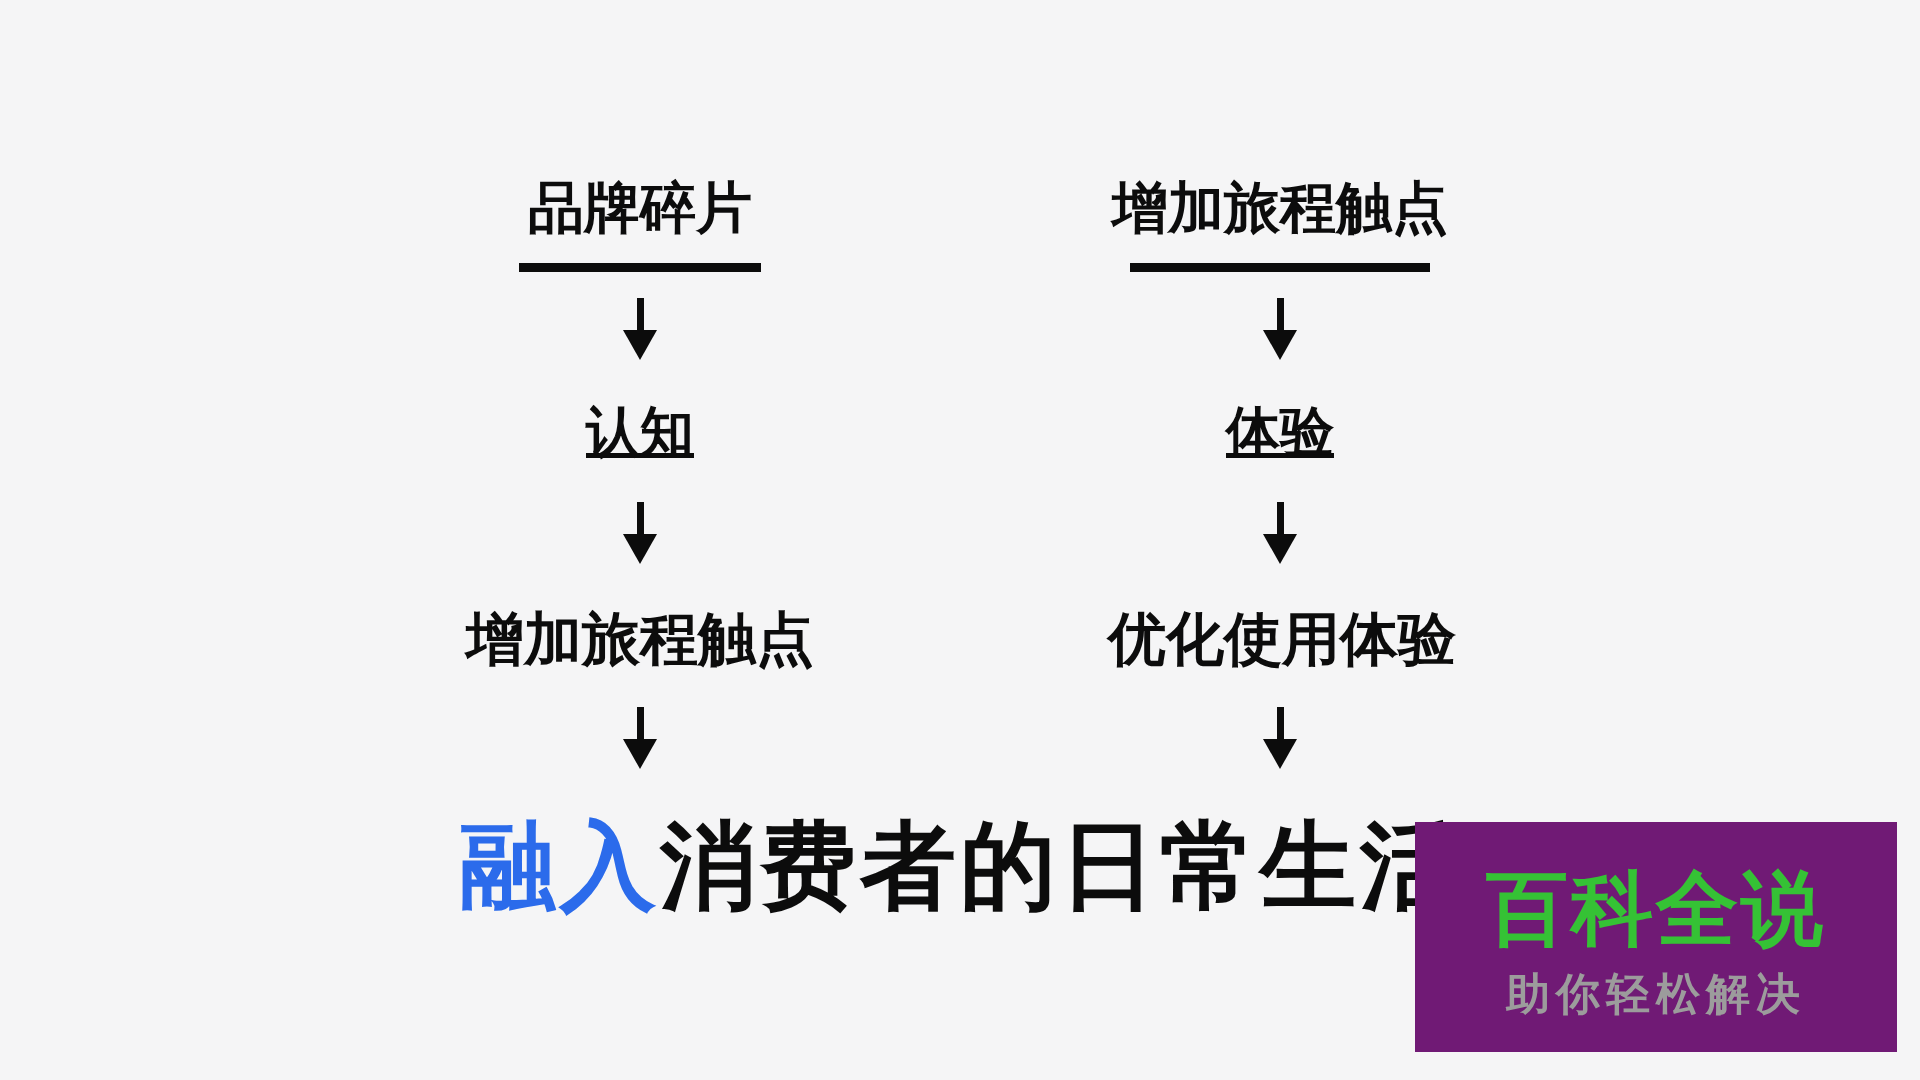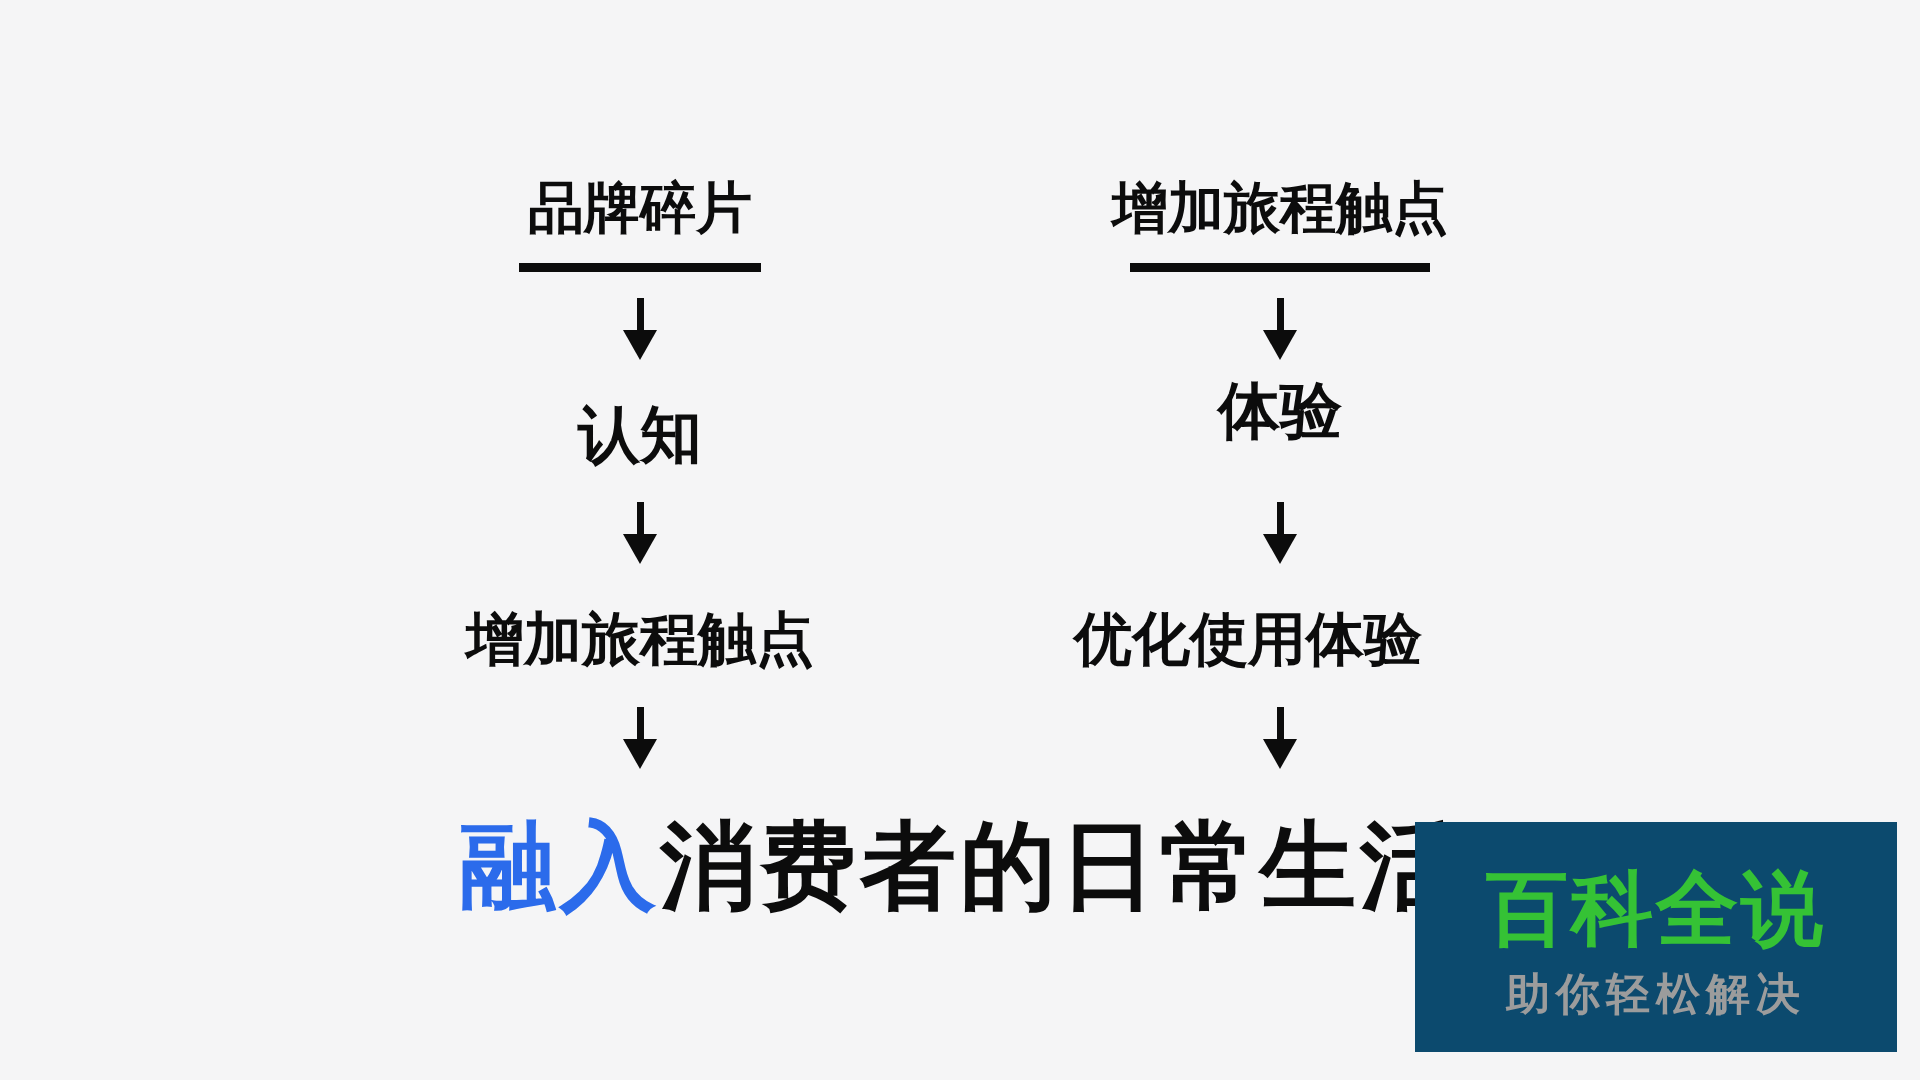--- a/index.html
+++ b/index.html
@@ -15,21 +15,21 @@
   .txt{
     position:absolute;
     transform:translateX(-50%);
     white-space:nowrap;
     color:#0c0c0c;
     font-weight:700;
     line-height:1;
     z-index:1;
   }
   .hdr{font-size:56px;}
-  .step1{font-size:62px;}
+  .step1{font-size:54px;text-decoration:underline;}
   .step2{font-size:58px;text-align:right;}
   .underline{
     position:absolute;
     transform:translateX(-50%);
     background:#0c0c0c;
     height:9px;
     z-index:1;
   }
   .arrow{
     position:absolute;
@@ -56,21 +56,21 @@
     white-space:nowrap;
     letter-spacing:4px;
     z-index:1;
     color:#0c0c0c;
   }
   .headline .hl{color:#2b6beb;}
   .watermark{
     position:absolute;
     left:1415px;top:822px;
     width:482px;height:230px;
-    background:#0c4a6e;
+    background:#701a75;
     z-index:2;
     display:flex;
     flex-direction:column;
     align-items:center;
     justify-content:flex-start;
     padding-top:46px;
     box-sizing:border-box;
   }
   .wm-title{
     color:#35c235;
@@ -118,28 +118,28 @@
   </div>
 
   <div class="txt hdr" style="left:1280px;top:180px;">增加旅程触点</div>
   <div class="underline" style="left:1280px;top:263px;width:300px;"></div>
 
   <div class="arrow" style="left:1280px;top:298px;">
     <div class="stem"></div>
     <div class="head"></div>
   </div>
 
-  <div class="txt step1" style="left:1280px;top:380px;">体验</div>
+  <div class="txt step1" style="left:1280px;top:404px;">体验</div>
 
   <div class="arrow" style="left:1280px;top:502px;">
     <div class="stem"></div>
     <div class="head"></div>
   </div>
 
-  <div class="txt step2" style="left:1248px;top:610px;">优化使用体验</div>
+  <div class="txt step2" style="left:1282px;top:610px;">优化使用体验</div>
 
   <div class="arrow" style="left:1280px;top:707px;">
     <div class="stem"></div>
     <div class="head"></div>
   </div>
 
   <div class="headline">
     <span class="hl">融入</span><span>消费者的日常生活</span>
   </div>
 

